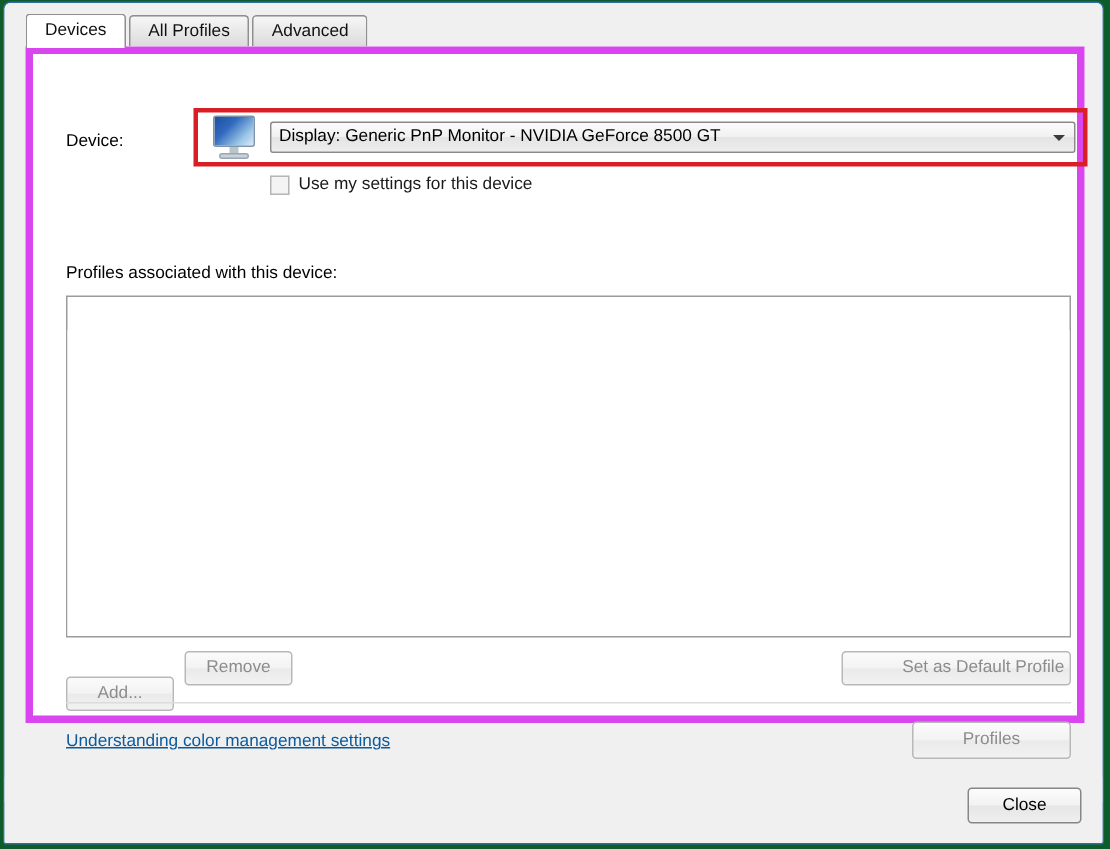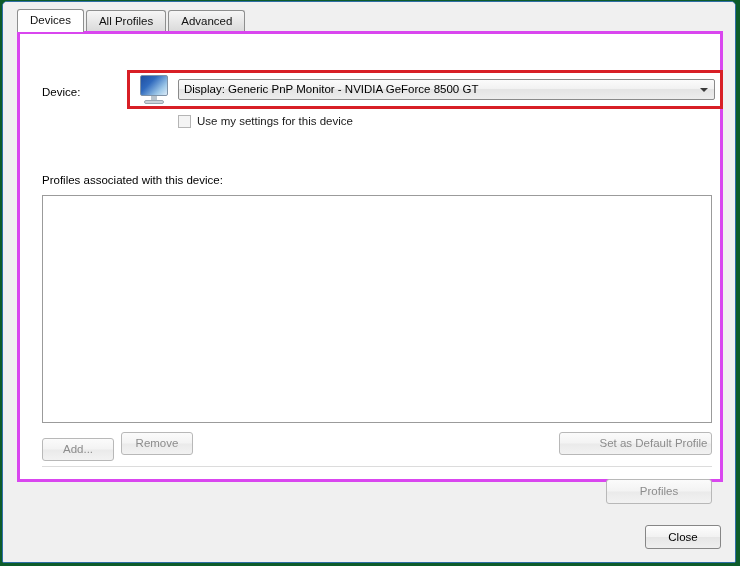--- a/index.html
+++ b/index.html
@@ -136,21 +136,21 @@
     margin-top: -1px;
   }
 
   .panel {
     position: absolute;
     left: 14px;
     top: 29px;
     width: 706px;
     height: 451px;
     box-sizing: border-box;
-    border: 3px solid #d946ef;
+    border: 5px solid #d946ef;
     background: #ffffff;
   }
 
   
   .device-label {
     position: absolute;
     left: 22px;
     top: 52px;
     font-size: 11.5px;
   }
@@ -313,21 +313,21 @@
     color: #8c8c8c;
     cursor: default;
     white-space: nowrap;
   }
   .btn.enabled {
     border-color: #868686;
     color: #000;
     cursor: pointer;
     background: linear-gradient(to bottom, #fdfdfd 0%, #f2f2f2 48%, #e6e6e6 52%, #efefef 100%);
   }
-  #btn-add    { left: 22px;  top: 404px; width: 72px; }
+  #btn-add    { left: 22px;  top: 415px; width: 72px; }
   #btn-remove { left: 101px; top: 398px; width: 72px; }
   #btn-setdef { left: 539px; top: 398px; width: 153px; padding-left: 36px; }
 
   .hr {
     position: absolute;
     left: 22px;
     top: 432px;
     width: 670px;
     height: 1px;
     background: #dcdcdc;
@@ -422,20 +422,21 @@
       </div>
       <div class="btn" id="btn-remove">
         <span>Remove</span>
       </div>
       <div class="btn" id="btn-setdef">
         <span>Set as Default Profile</span>
       </div>
 
       <div class="hr"></div>
 
+      <div class="link">Understanding color management settings</div>
 
       <div class="btn" id="btn-profiles">
         <span>Profiles</span>
       </div>
     </div>
 
     <div class="bottombar">
       <div class="btn enabled" id="btn-close">
         <span>Close</span>
       </div>

